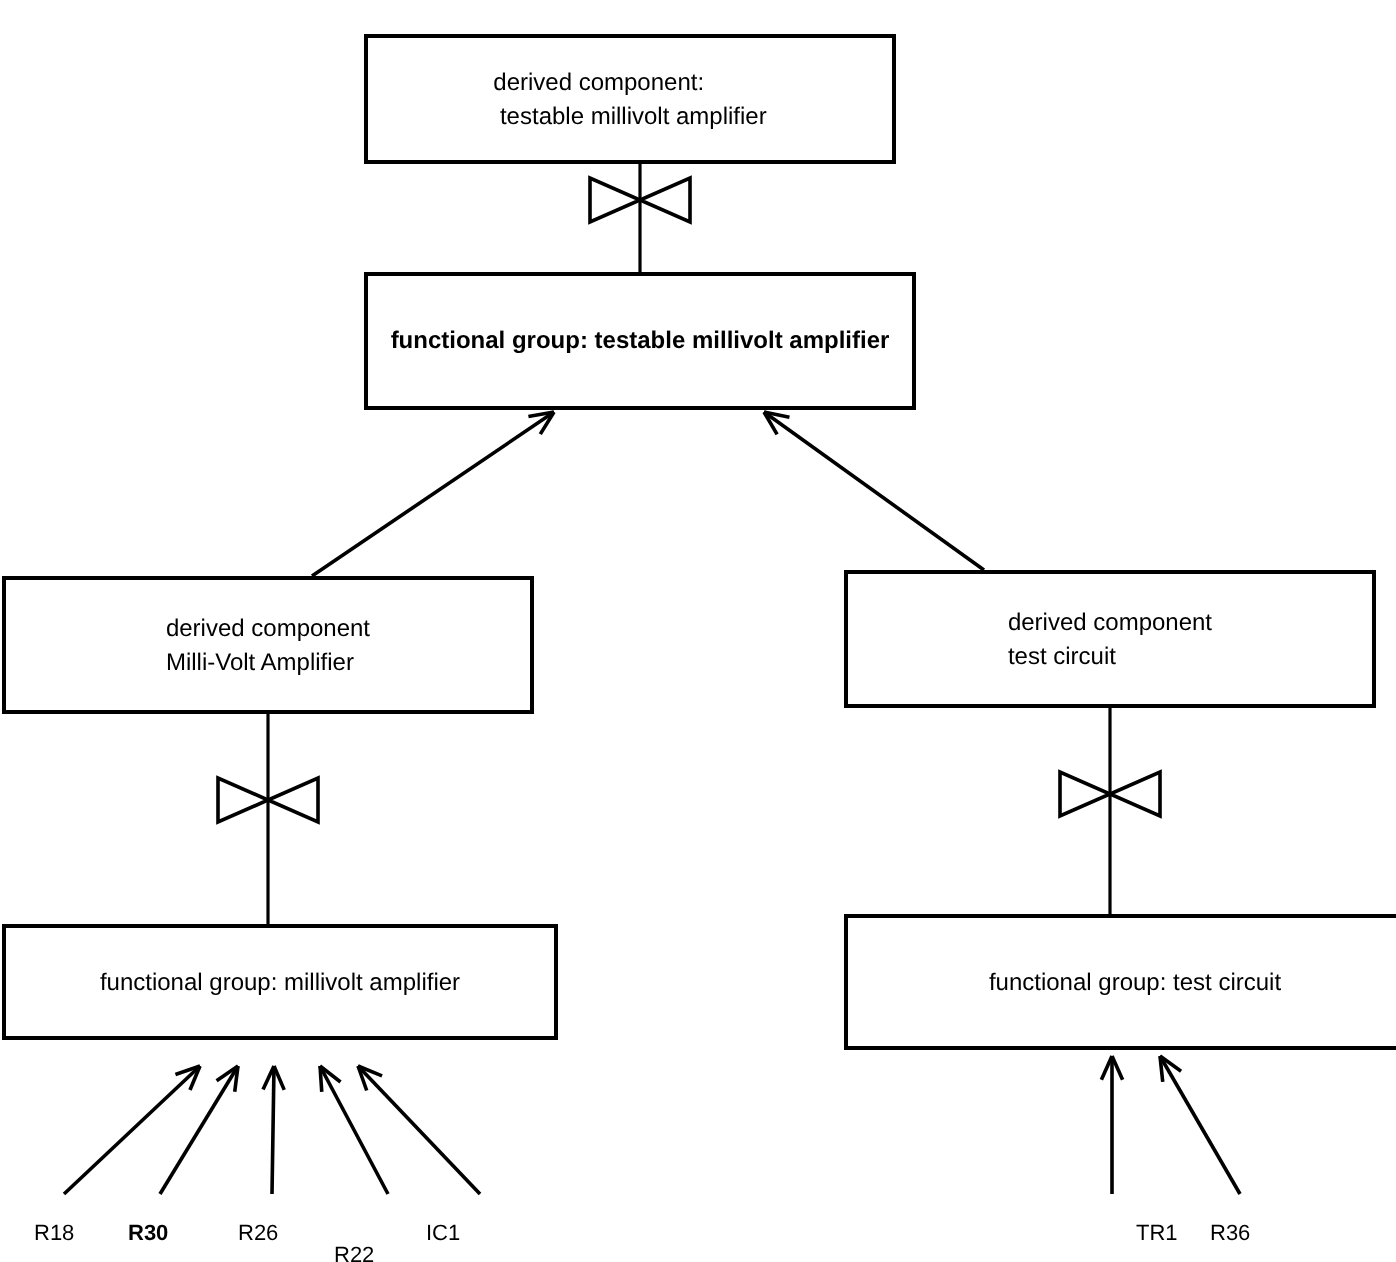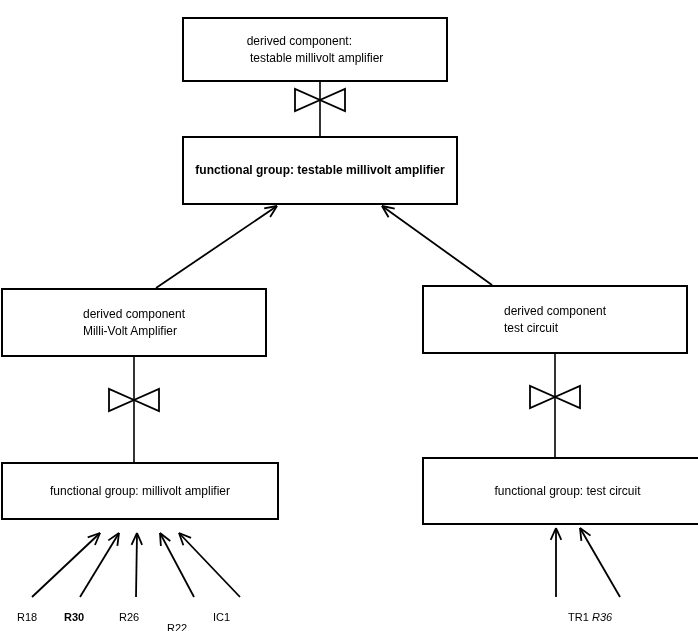--- a/index.html
+++ b/index.html
@@ -151,16 +151,16 @@
         <div class="node-text centered">functional group: test circuit</div>
       </div>
     </div>
   <div id="labels-layer">
       <div class="leaf-label" style="left: 17px; top: 610px;">R18</div>
       <div class="leaf-label" style="left: 64px; top: 610px; font-weight: bold;">R30</div>
       <div class="leaf-label" style="left: 119px; top: 610px;">R26</div>
       <div class="leaf-label" style="left: 167px; top: 621px;">R22</div>
       <div class="leaf-label" style="left: 213px; top: 610px;">IC1</div>
       <div class="leaf-label" style="left: 568px; top: 610px;">TR1</div>
-      <div class="leaf-label" style="left: 592px; top: 610px; font-style: italic;">R36</div>
+      <div class="leaf-label" style="left: 605px; top: 610px;">R36</div>
     </div>
 
 </div>
 
 </body></html>

